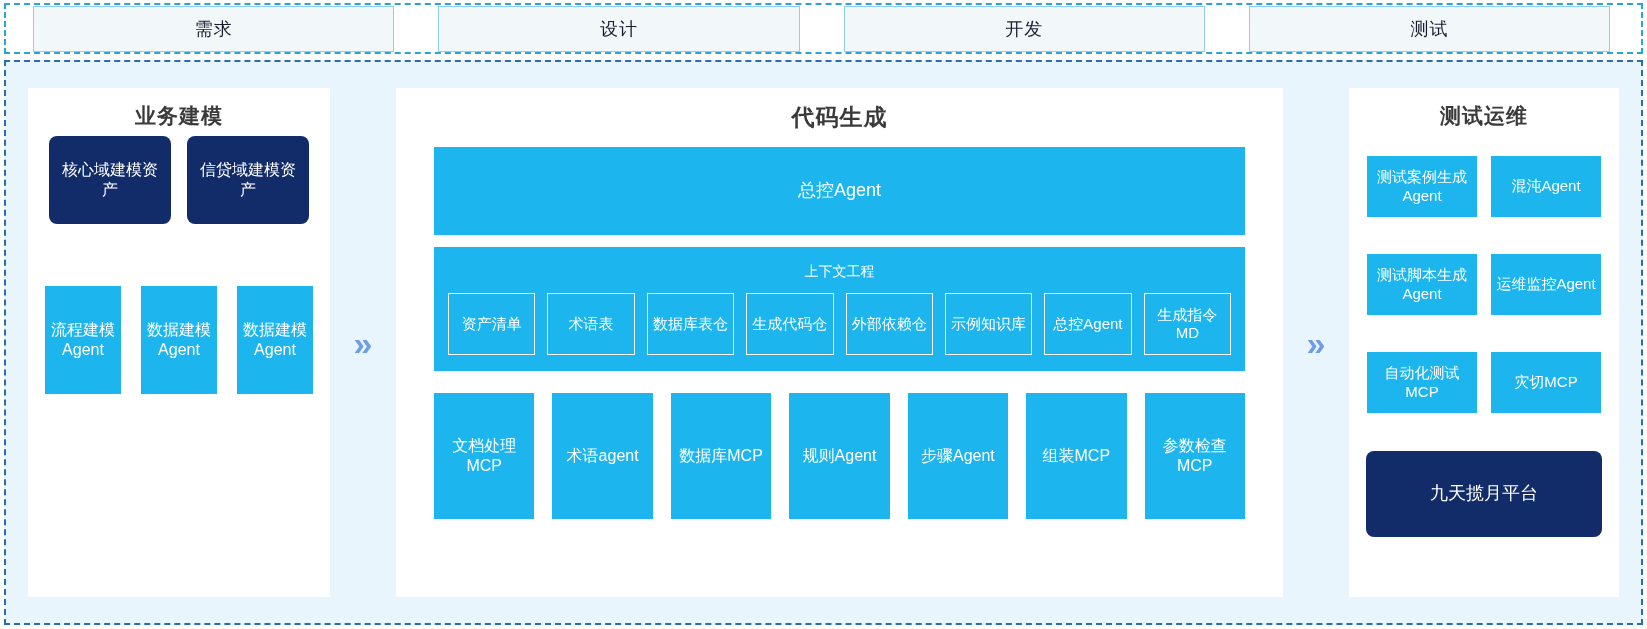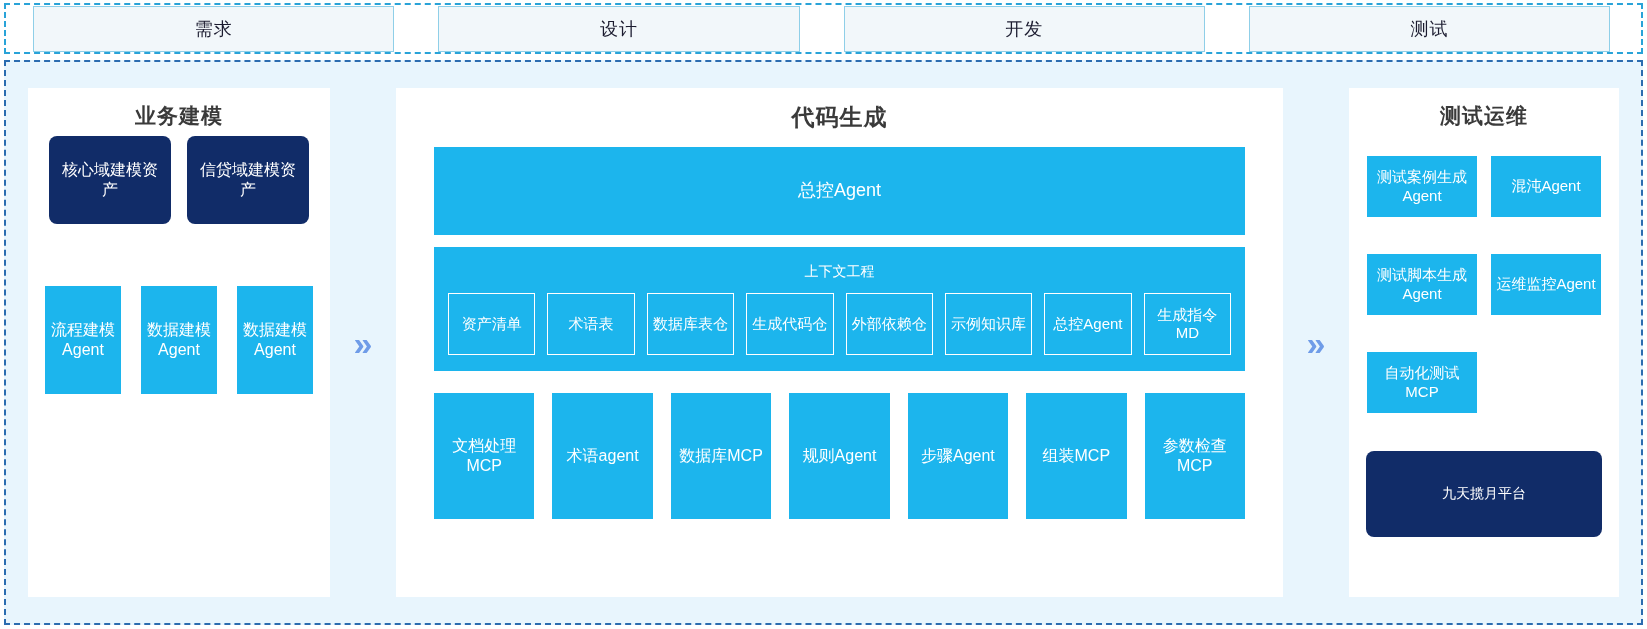--- a/index.html
+++ b/index.html
@@ -209,21 +209,21 @@
     margin-top: 20px;
   }
   .right-grid .card {
     height: 61px;
     font-size: 15px;
     padding: 0 4px;
   }
   .platform-card {
     width: 236px;
     height: 86px;
-    font-size: 14px;
+    font-size: 18px;
     margin-top: 38px;
   }
 </style>
 </head>
 <body>
 
 <div class="canvas">
 
   <div class="stage-strip">
     <div class="stage-box">需求</div>
@@ -289,19 +289,20 @@
 
     <div class="panel panel-right">
       <div class="panel-title">测试运维</div>
 
       <div class="right-grid">
         <div class="card card-cyan">测试案例生成Agent</div>
         <div class="card card-cyan">混沌Agent</div>
         <div class="card card-cyan">测试脚本生成Agent</div>
         <div class="card card-cyan">运维监控Agent</div>
         <div class="card card-cyan">自动化测试MCP</div>
+        <div class="card card-cyan">灾切MCP</div>
       </div>
 
       <div class="card card-navy platform-card">九天揽月平台</div>
     </div>
 
   </div>
 </div>
 
 </body></html>

